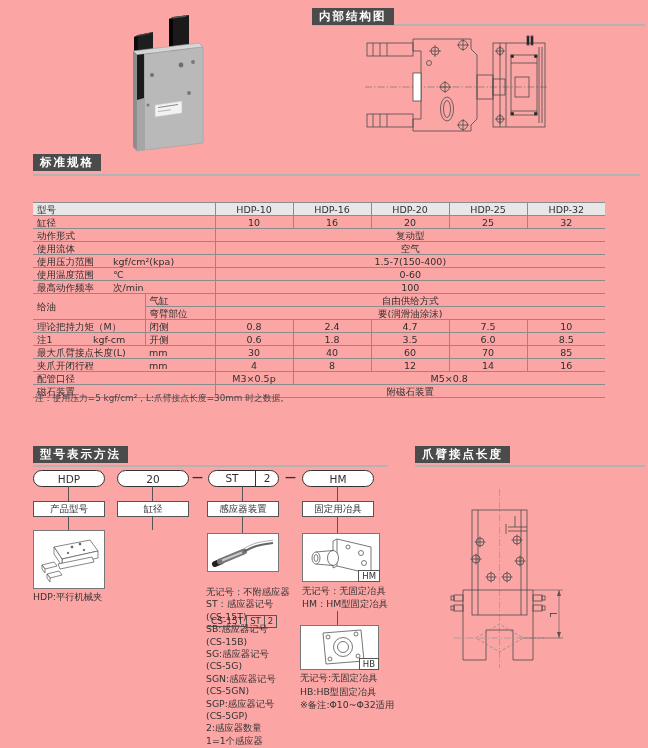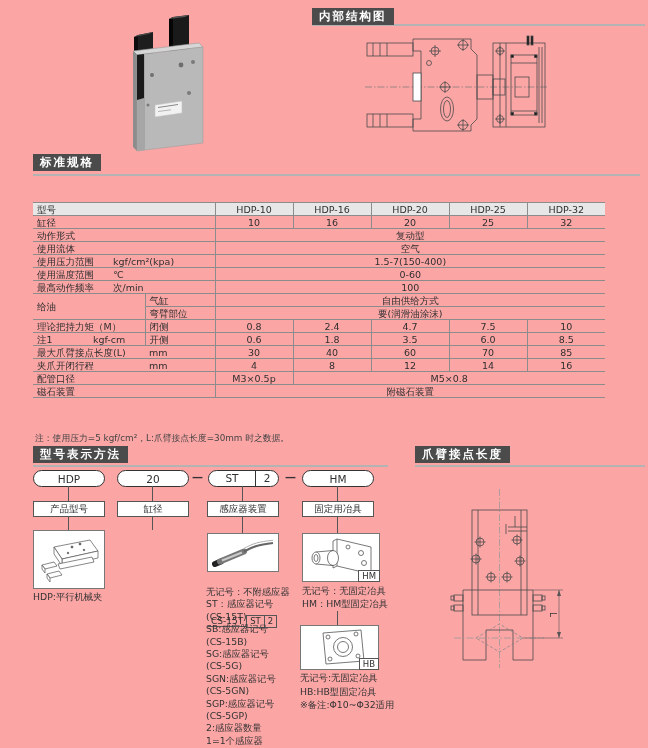--- a/index.html
+++ b/index.html
@@ -11,21 +11,21 @@
   
   table.spec{position:absolute;left:33px;top:180px;width:572px;border-collapse:collapse;
              table-layout:fixed;font-size:9.5px;line-height:11px;margin-top:22px;}
   table.spec td{border:1px solid #8c8c8c;height:12px;padding:0 4px;overflow:hidden;white-space:nowrap;}
   table.spec td:first-child{border-left:none;}
   table.spec td:last-child{border-right:none;}
   table.spec tr.hdr td{background:#e7e7e7;}
   td.c{text-align:center;}
   .lm{display:inline-block;width:76px;}
   .lmw{display:inline-block;width:112px;}
-  .note{position:absolute;left:35px;top:393px;font-size:8.8px;color:#444;margin-top:40px;}
+  .note{position:absolute;left:35px;top:393px;font-size:8.8px;color:#444;}
   
   .pill{position:absolute;height:15px;border:1.2px solid #333;border-radius:9px;background:#fff;
         display:flex;align-items:center;justify-content:center;font-weight:normal;font-size:10.5px;}
   .pill .seg{flex:1;text-align:center;line-height:15px;}
   .pill .seg+.seg{border-left:1.2px solid #333;flex:0 0 22px;}
   .dash{position:absolute;font-size:11px;font-weight:bold;color:#333;}
   .mbox{position:absolute;height:14px;border:1px solid #555;background:#fff;display:flex;
         align-items:center;justify-content:center;font-size:9.5px;}
   .vline{position:absolute;width:1px;background:#555;}
   .imgbox{position:absolute;border:1px solid #777;background:#fff;}

